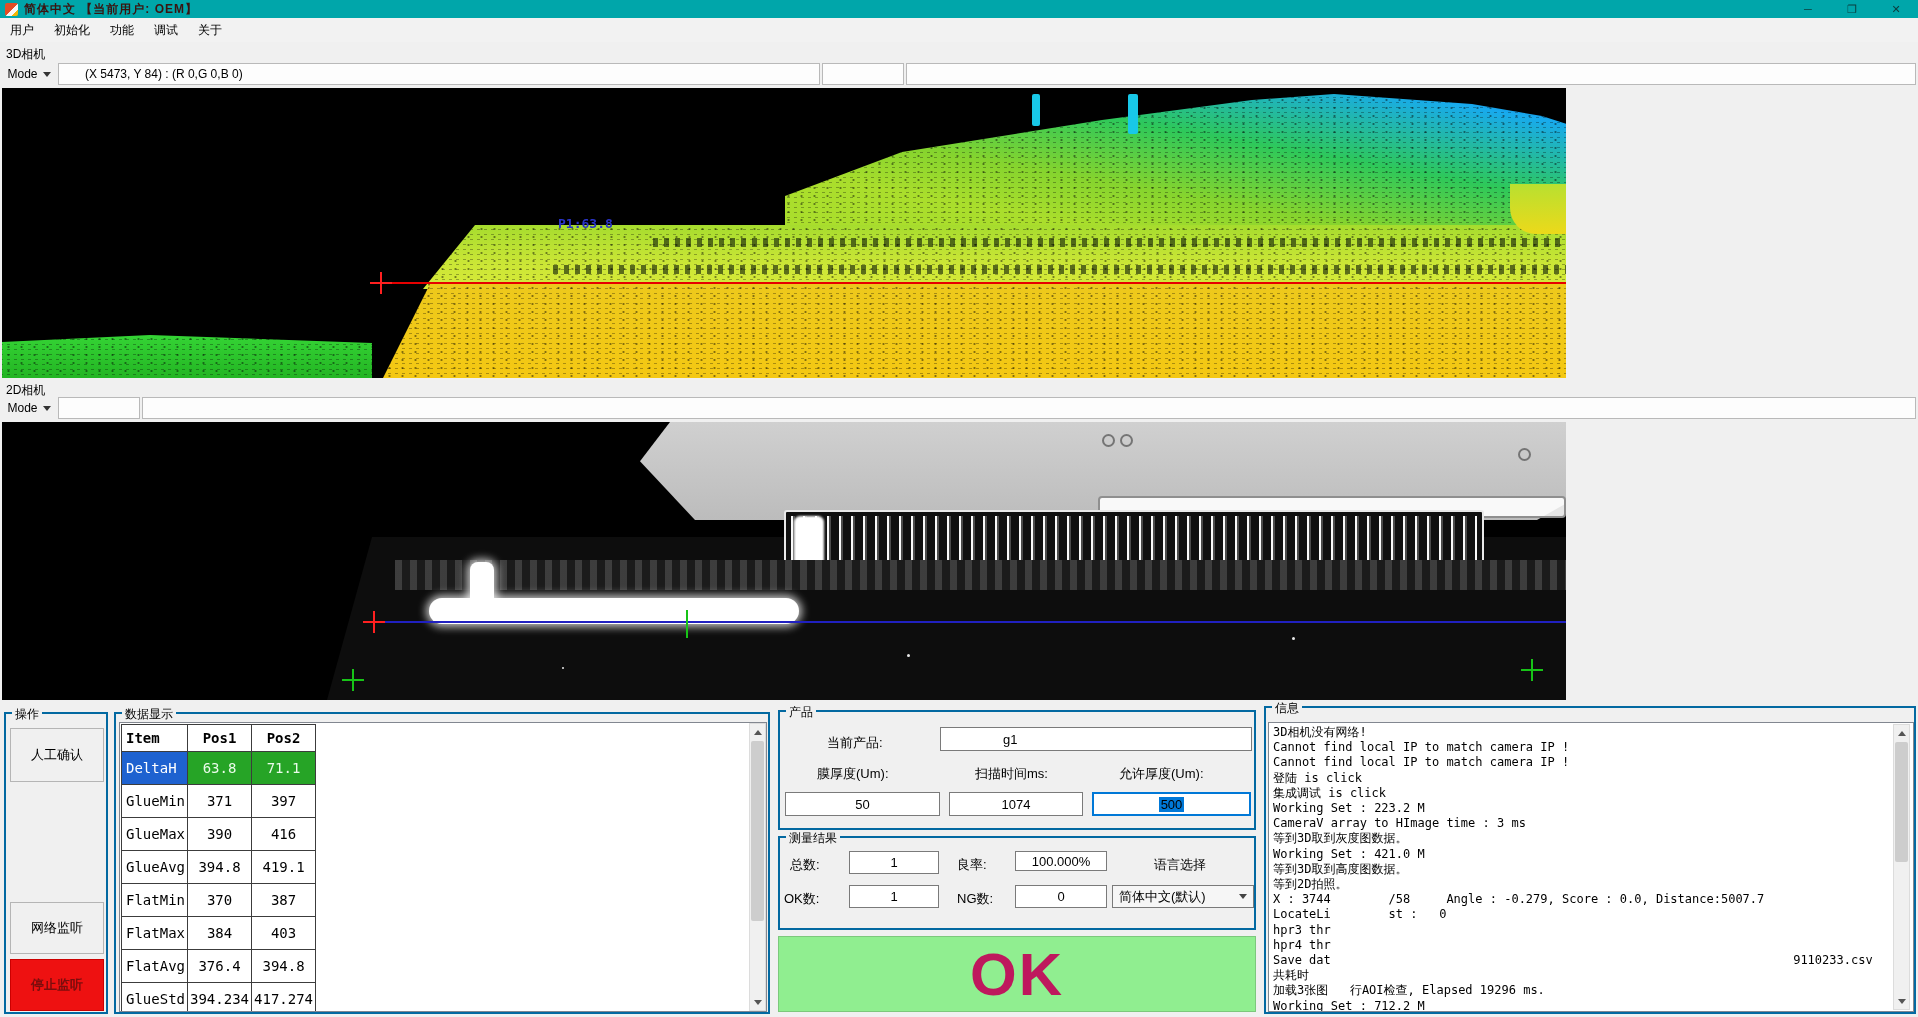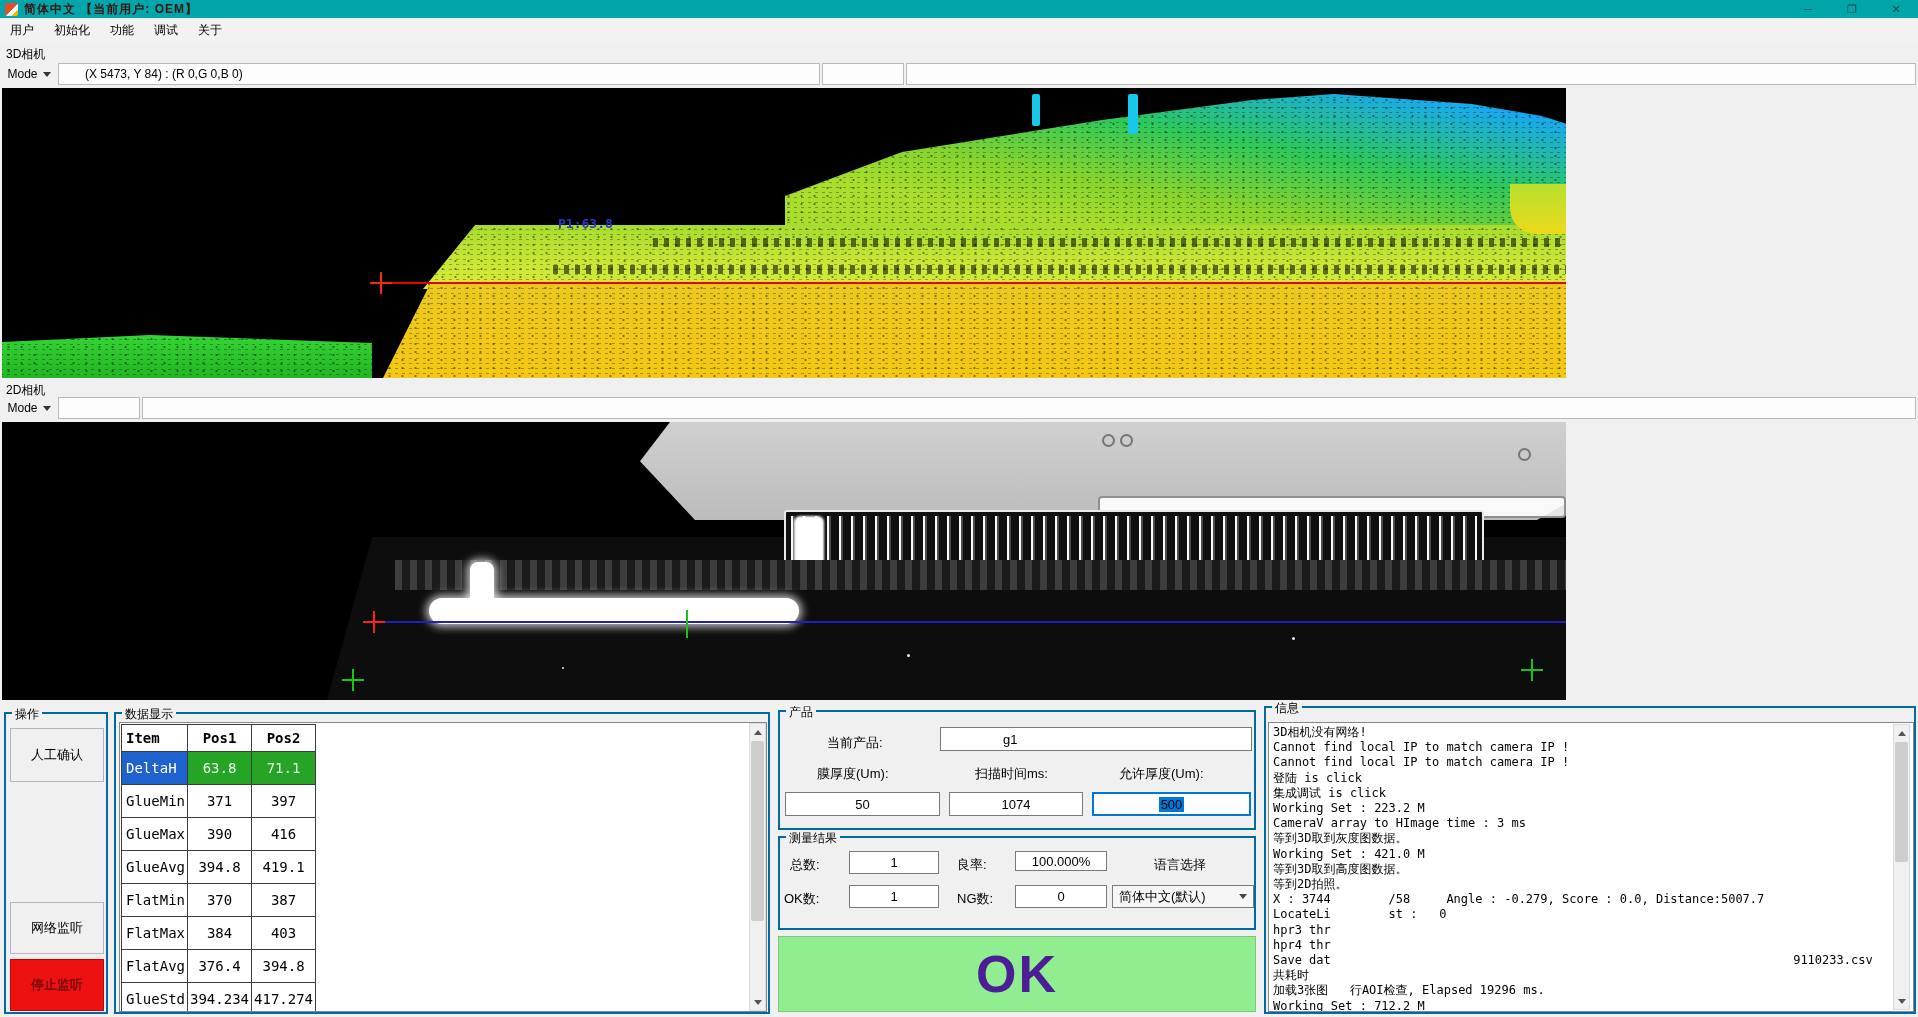--- a/index.html
+++ b/index.html
@@ -108,21 +108,21 @@
 
   .fieldlabel { position:absolute; font-size:13px; white-space:nowrap; }
   .input { position:absolute; background:#fff; border:1px solid #7a7a7a; display:flex; align-items:center; justify-content:center; font-size:13px; }
   .input.left { justify-content:flex-start; }
   .input.focused { border:2px solid #0078d7; }
   .sel-text { background:#0078d7; color:#000000; padding:0 2px; }
   .combo { position:absolute; background:#f6f6f6; border:1px solid #7a7a7a; display:flex; align-items:center; font-size:13px; padding-left:6px; }
   .combo .tri-down { margin-left:auto; margin-right:6px; border-top-color:#444; }
 
   .ok-panel { position:absolute; background:#90ee90; border:1px solid #7cc87c; display:flex; align-items:center; justify-content:center; }
-  .ok-text { font-size:52px; font-weight:bold; color:#4c1d95; letter-spacing:2px; }
+  .ok-text { font-size:60px; font-weight:bold; color:#be185d; letter-spacing:2px; }
 
   .logbox { position:absolute; background:#fff; border:1px solid #828790; font-family:"DejaVu Sans Mono", monospace; font-size:12px; line-height:15.2px; white-space:pre; overflow:hidden; padding:2px 4px; }
 </style>
 </head>
 <body>
 
 <div class="titlebar">
   <div class="app-icon"></div>
   <div class="title-text">简体中文 【当前用户: OEM】</div>
   <div class="win-controls">

